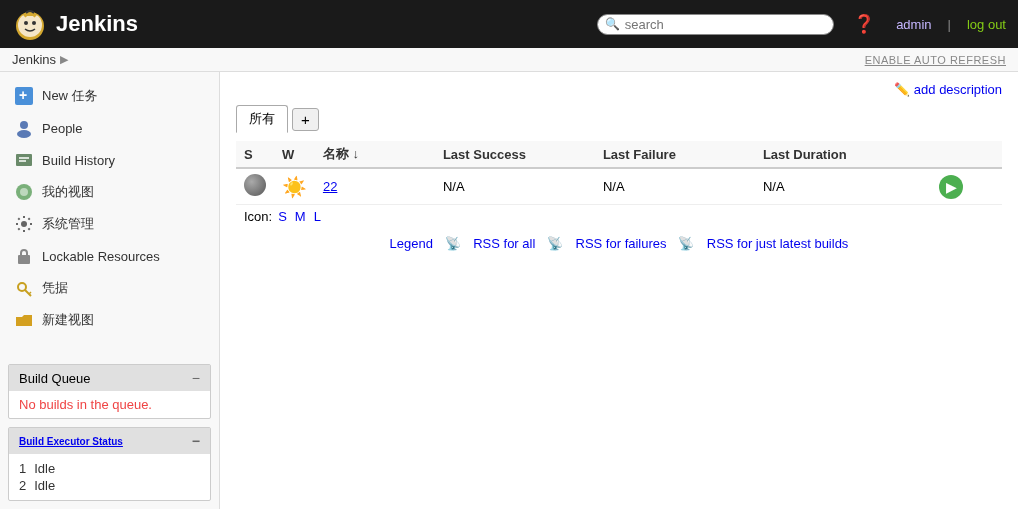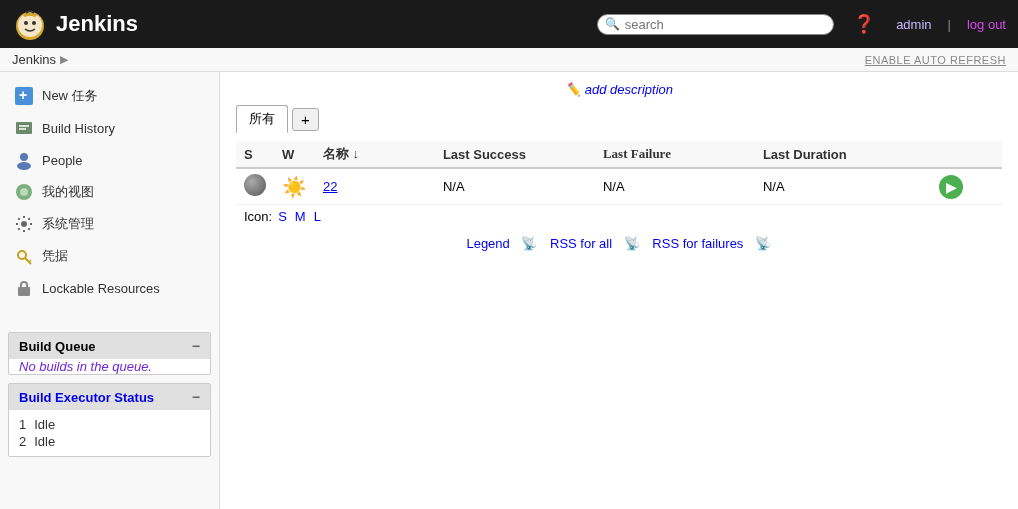--- a/index.html
+++ b/index.html
@@ -48,21 +48,21 @@
       cursor: pointer;
       margin-left: 8px;
     }
     #header-user {
       color: #c4b5fd;
       font-size: 13px;
       margin-left: 8px;
     }
     #header-sep { color: #888; margin: 0 4px; }
     #header-logout {
-      color: #d946ef;
+      color: #84cc16;
       font-size: 13px;
       text-decoration: none;
       cursor: pointer;
     }
 
     
     #breadcrumb {
       background: #f8f8f8;
       border-bottom: 1px solid #ddd;
       padding: 4px 12px;
@@ -118,58 +118,56 @@
       background: #fff;
       border-radius: 2px;
     }
     #build-queue-header {
       background: #e0e0e0;
       padding: 5px 10px;
       display: flex;
       align-items: center;
       justify-content: space-between;
       font-size: 13px;
-      font-weight: bold;
+      font-weight: normal;
     }
     #build-queue-content {
-      padding: 0 10px;
-      color: #6d28d9;
-      font-size: 13px;
-      font-style: italic;
+      padding: 6px 10px;
+      color: #ef4444;
+      font-size: 13px;
     }
     #build-executor {
       margin: 0 8px 8px 8px;
       border: 1px solid #ccc;
       background: #fff;
       border-radius: 2px;
     }
     #build-executor-header {
       background: #e0e0e0;
       padding: 5px 10px;
       display: flex;
       align-items: center;
       justify-content: space-between;
       font-size: 13px;
       font-weight: bold;
     }
-    #build-executor-link { color: #00e; cursor: pointer; font-weight: bold; font-size: 13px; }
+    #build-executor-link { color: #00e; text-decoration: underline; cursor: pointer; font-weight: bold; font-size: 10px; }
     #build-executor-content { padding: 6px 10px; }
     .executor-row { display: flex; gap: 8px; font-size: 13px; padding: 1px 0; color: #333; }
 
     
     #content {
       flex: 1;
       background: #fff;
       padding: 10px 16px;
       overflow-y: auto;
     }
     #add-desc {
-      text-align: center;
+      text-align: right;
       margin-bottom: 8px;
-      font-style: italic;
     }
     #add-desc a { color: #00e; font-size: 13px; text-decoration: none; cursor: pointer; }
 
     
     #tabs {
       display: flex;
       align-items: center;
       gap: 4px;
       margin-bottom: 8px;
     }
@@ -211,21 +209,21 @@
     #jobs-table td {
       padding: 5px 8px;
       border-bottom: 1px solid #eee;
       font-size: 13px;
       vertical-align: middle;
     }
     .col-s { width: 32px; }
     .col-w { width: 36px; }
     .col-name { width: 120px; }
     .col-success { width: 160px; }
-    .col-failure { width: 160px; font-family: Liberation Serif, serif; }
+    .col-failure { width: 160px; }
     .col-duration { flex: 1; }
 
     
     .status-grey {
       width: 22px; height: 22px;
       background: radial-gradient(circle at 35% 35%, #aaa, #555);
       border-radius: 50%;
       display: inline-block;
     }
 
@@ -313,79 +311,87 @@
             <rect width="18" height="18" x="1" y="1" rx="2" fill="#4a90d9"></rect>
             <text x="9" y="14" text-anchor="middle" fill="white" font-size="14" font-weight="bold">+</text>
           </svg>
       </span>
       <span>New 任务</span>
     </a>
 
     <a class="sidebar-item">
       <span class="sidebar-icon">
         <svg width="20" height="20">
+            <circle cx="10" cy="7" r="4" fill="#5a7ab5"></circle>
+            <ellipse cx="10" cy="16" rx="7" ry="4" fill="#5a7ab5"></ellipse>
+          </svg>
+      </span>
+      <span>People</span>
+    </a>
+
+    <a class="sidebar-item">
+      <span class="sidebar-icon">
+        <svg width="20" height="20">
             <rect width="16" height="12" x="2" y="4" rx="1" fill="#6a8a6a"></rect>
             <line x1="5" y1="8" x2="15" y2="8" stroke="white" stroke-width="1.5"></line>
             <line x1="5" y1="11" x2="12" y2="11" stroke="white" stroke-width="1.5"></line>
           </svg>
       </span>
       <span>Build History</span>
     </a>
 
     <a class="sidebar-item">
       <span class="sidebar-icon">
         <svg width="20" height="20">
-            <circle cx="10" cy="7" r="4" fill="#5a7ab5"></circle>
-            <ellipse cx="10" cy="16" rx="7" ry="4" fill="#5a7ab5"></ellipse>
-          </svg>
-      </span>
-      <span>People</span>
-    </a>
-
-    <a class="sidebar-item">
-      <span class="sidebar-icon">
-        <svg width="20" height="20">
             <circle cx="10" cy="10" r="8" fill="#5a9e5a" opacity="0.8"></circle>
             <circle cx="10" cy="10" r="4" fill="white" opacity="0.5"></circle>
           </svg>
       </span>
       <span>我的视图</span>
     </a>
 
     <a class="sidebar-item">
       <span class="sidebar-icon">
         <svg width="20" height="20" viewBox="0 0 20 20">
             <circle cx="10" cy="10" r="3" fill="#666"></circle>
             <path d="M10 2v2M10 16v2M2 10h2M16 10h2M4.22 4.22l1.42 1.42M14.36 14.36l1.42 1.42M4.22 15.78l1.42-1.42M14.36 5.64l1.42-1.42" stroke="#666" stroke-width="2"></path>
           </svg>
       </span>
       <span>系统管理</span>
     </a>
 
     <a class="sidebar-item">
       <span class="sidebar-icon">
         <svg width="20" height="20">
+            <rect x="4" y="9" width="12" height="9" rx="1" fill="#888"></rect>
+            <path d="M7 9V7a3 3 0 016 0v2" stroke="#888" stroke-width="2" fill="none"></path>
+          </svg>
+      </span>
+      <span>Lockable Resources</span>
+    </a>
+
+    <a class="sidebar-item">
+      <span class="sidebar-icon">
+        <svg width="20" height="20">
             <circle cx="8" cy="9" r="4" fill="none" stroke="#c8a020" stroke-width="2"></circle>
             <line x1="11" y1="12" x2="17" y2="18" stroke="#c8a020" stroke-width="2"></line>
             <line x1="15" y1="16" x2="17" y2="14" stroke="#c8a020" stroke-width="1.5"></line>
           </svg>
       </span>
       <span>凭据</span>
     </a>
 
     <a class="sidebar-item">
       <span class="sidebar-icon">
         <svg width="20" height="20">
-            <rect x="4" y="9" width="12" height="9" rx="1" fill="#888"></rect>
-            <path d="M7 9V7a3 3 0 016 0v2" stroke="#888" stroke-width="2" fill="none"></path>
-          </svg>
-      </span>
-      <span>Lockable Resources</span>
-    </a>
-
+            <path d="M2 7h6l2-2h8v11H2z" fill="#d4a020"></path>
+          </svg>
+      </span>
+      <span>新建视图</span>
+    </a>
 
     <div style="height:16px"></div>
 
     <div id="build-queue">
       <div id="build-queue-header">
         <span>Build Queue</span>
         <span class="collapse-icon">−</span>
       </div>
       <div id="build-queue-content">
         <span>No builds in the queue.</span>
@@ -496,17 +502,20 @@
       </a>
       <span class="rss-icon">📡</span>
       <a class="footer-link">
         <span>RSS for all</span>
       </a>
       <span class="rss-icon">📡</span>
       <a class="footer-link">
         <span>RSS for failures</span>
       </a>
       <span class="rss-icon">📡</span>
+      <a class="footer-link">
+        <span>RSS for just latest builds</span>
+      </a>
     </div>
 
   </div>
 
 </div>
 
 </body></html>

